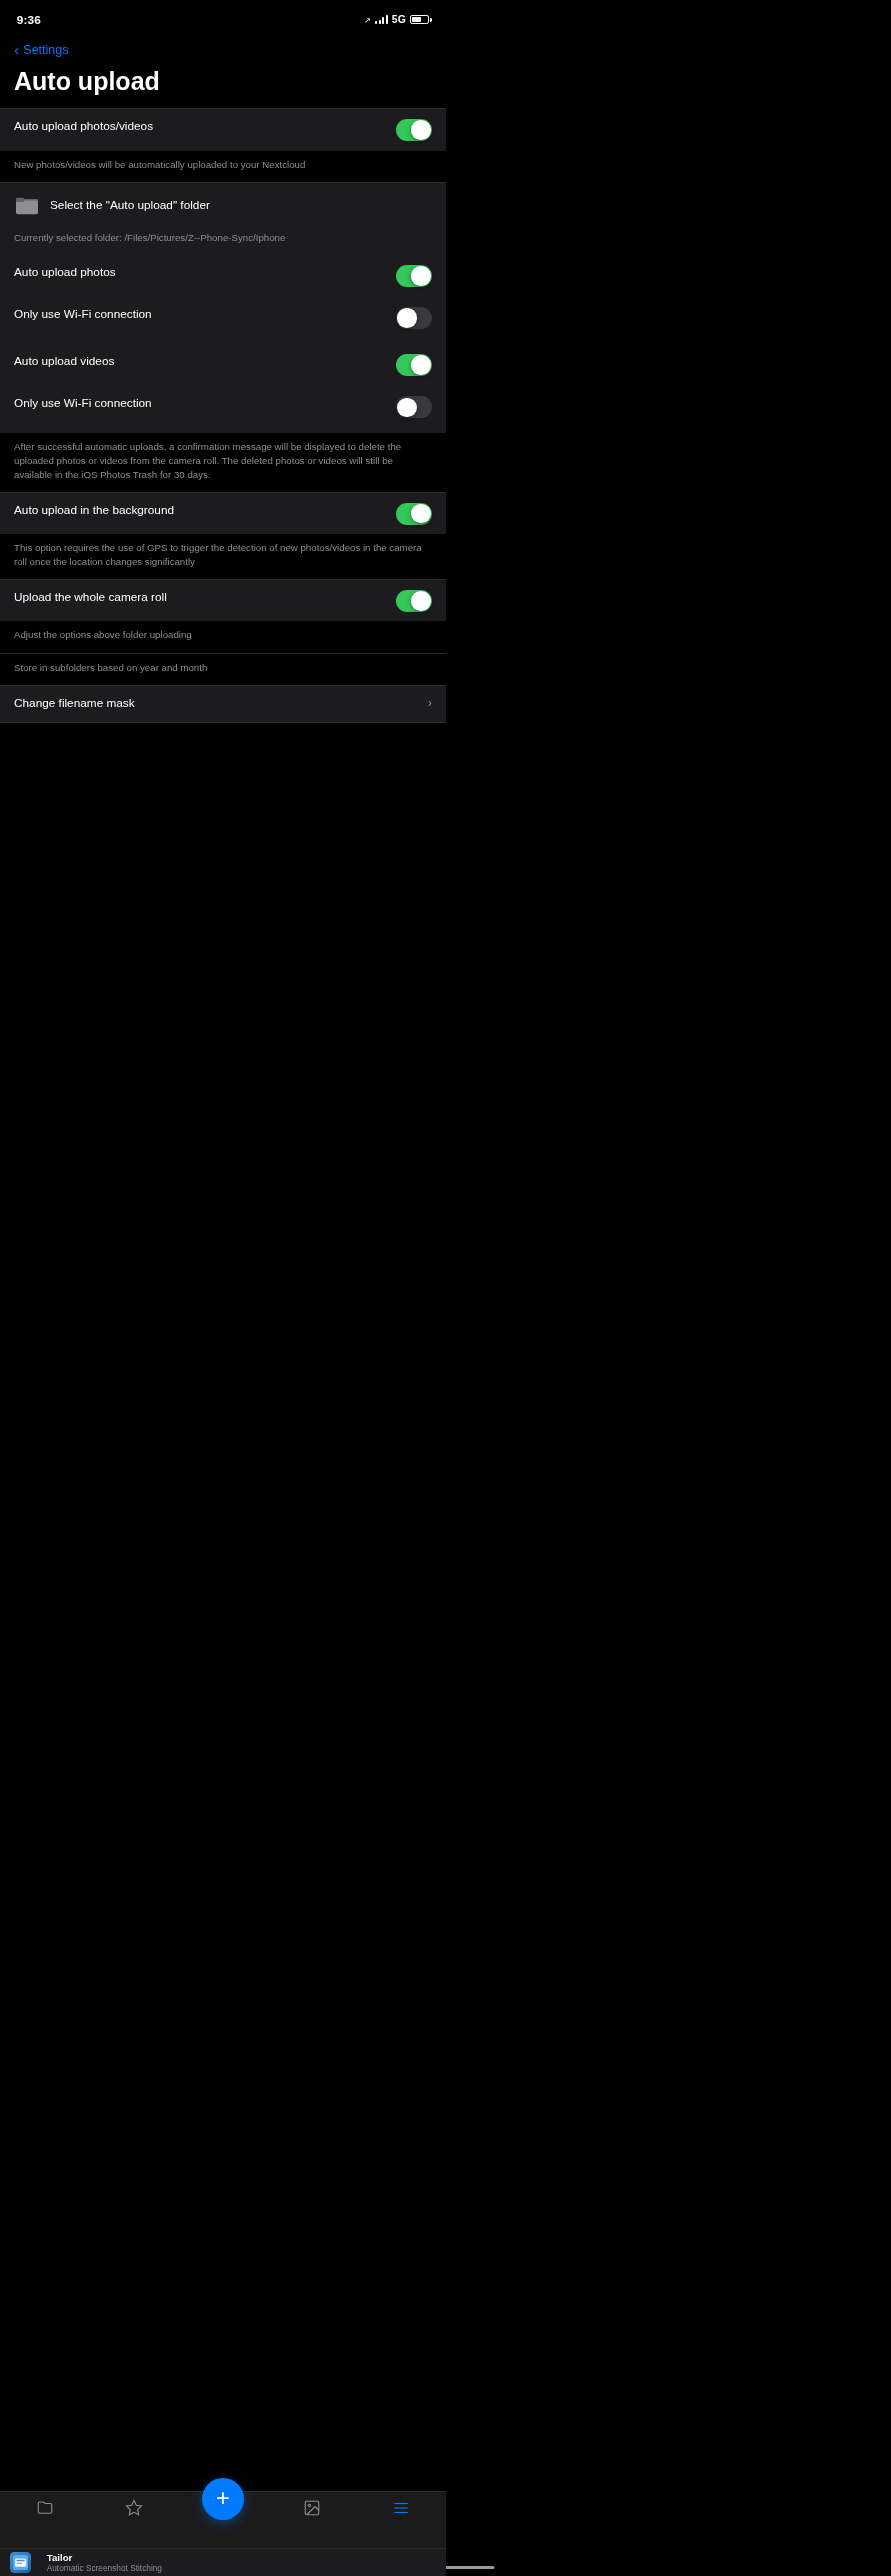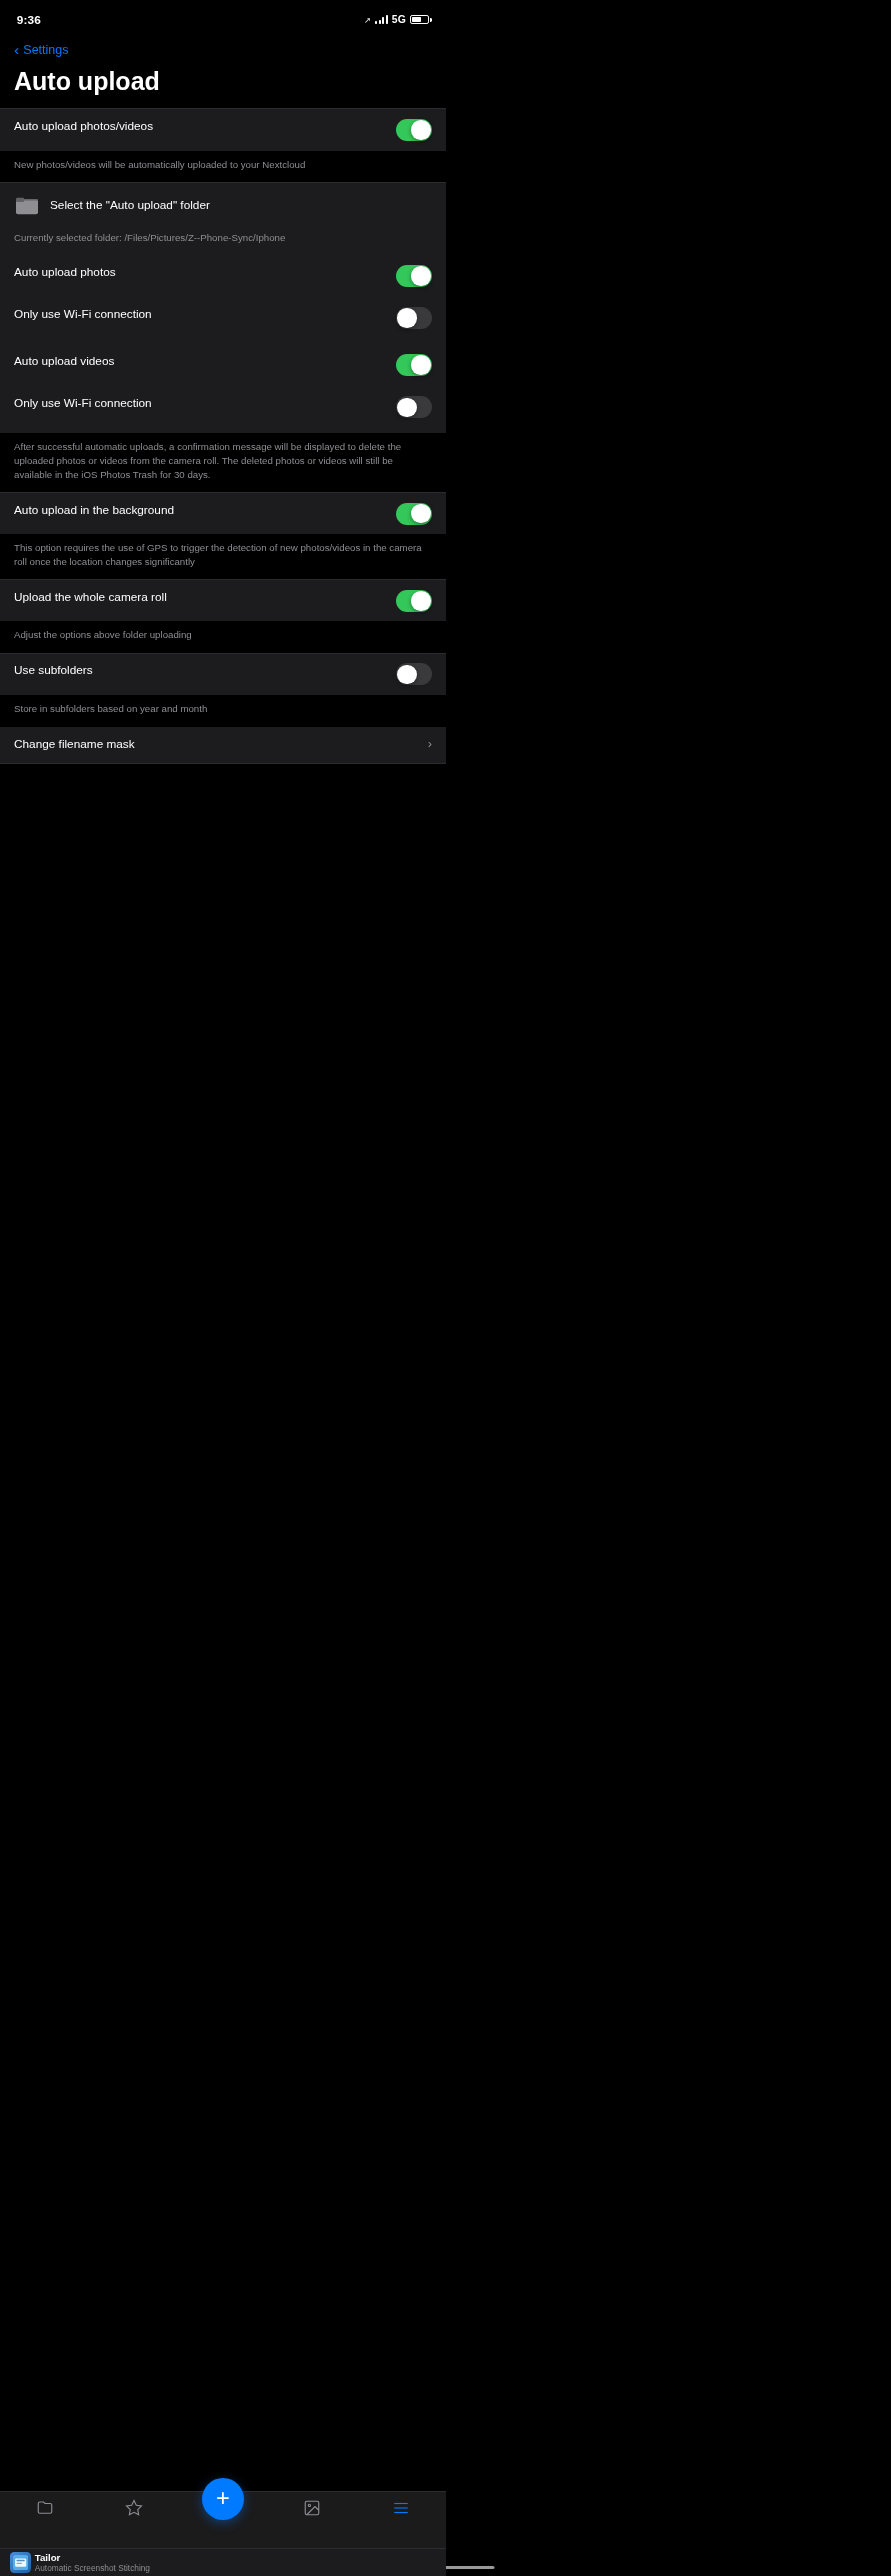--- a/index.html
+++ b/index.html
@@ -322,21 +322,21 @@
     .tailor-banner {
       position: fixed;
       bottom: 0;
       left: 0;
       width: 446px;
       height: 28px;
       background: #1c1c1e;
       display: flex;
       align-items: center;
       padding: 0 9.7px;
-      gap: 4px;
+      gap: 16px;
       border-top: 0.7px solid #2c2c2e;
     }
 
     .tailor-icon {
       width: 21px;
       height: 21px;
       background: linear-gradient(135deg, #4a90d9, #1a5fa8);
       border-radius: 4.2px;
       display: flex;
       align-items: center;
@@ -484,26 +484,20 @@
     <span class="settings-row-label">Upload the whole camera roll</span>
     <div class="toggle on">
       <div class="toggle-thumb"></div>
     </div>
   </div>
   <div class="description-text">Adjust the options above folder uploading</div>
 </div>
 <div class="divider"></div>
 
 <div class="section-group">
-  <div class="settings-row">
-    <span class="settings-row-label">Use subfolders</span>
-    <div class="toggle off">
-      <div class="toggle-thumb"></div>
-    </div>
-  </div>
   <div class="description-text">Store in subfolders based on year and month</div>
 </div>
 <div class="divider"></div>
 
 <div class="section-group">
   <div class="settings-row">
     <span class="settings-row-label">Change filename mask</span>
     <span class="chevron-right">›</span>
   </div>
 </div>

